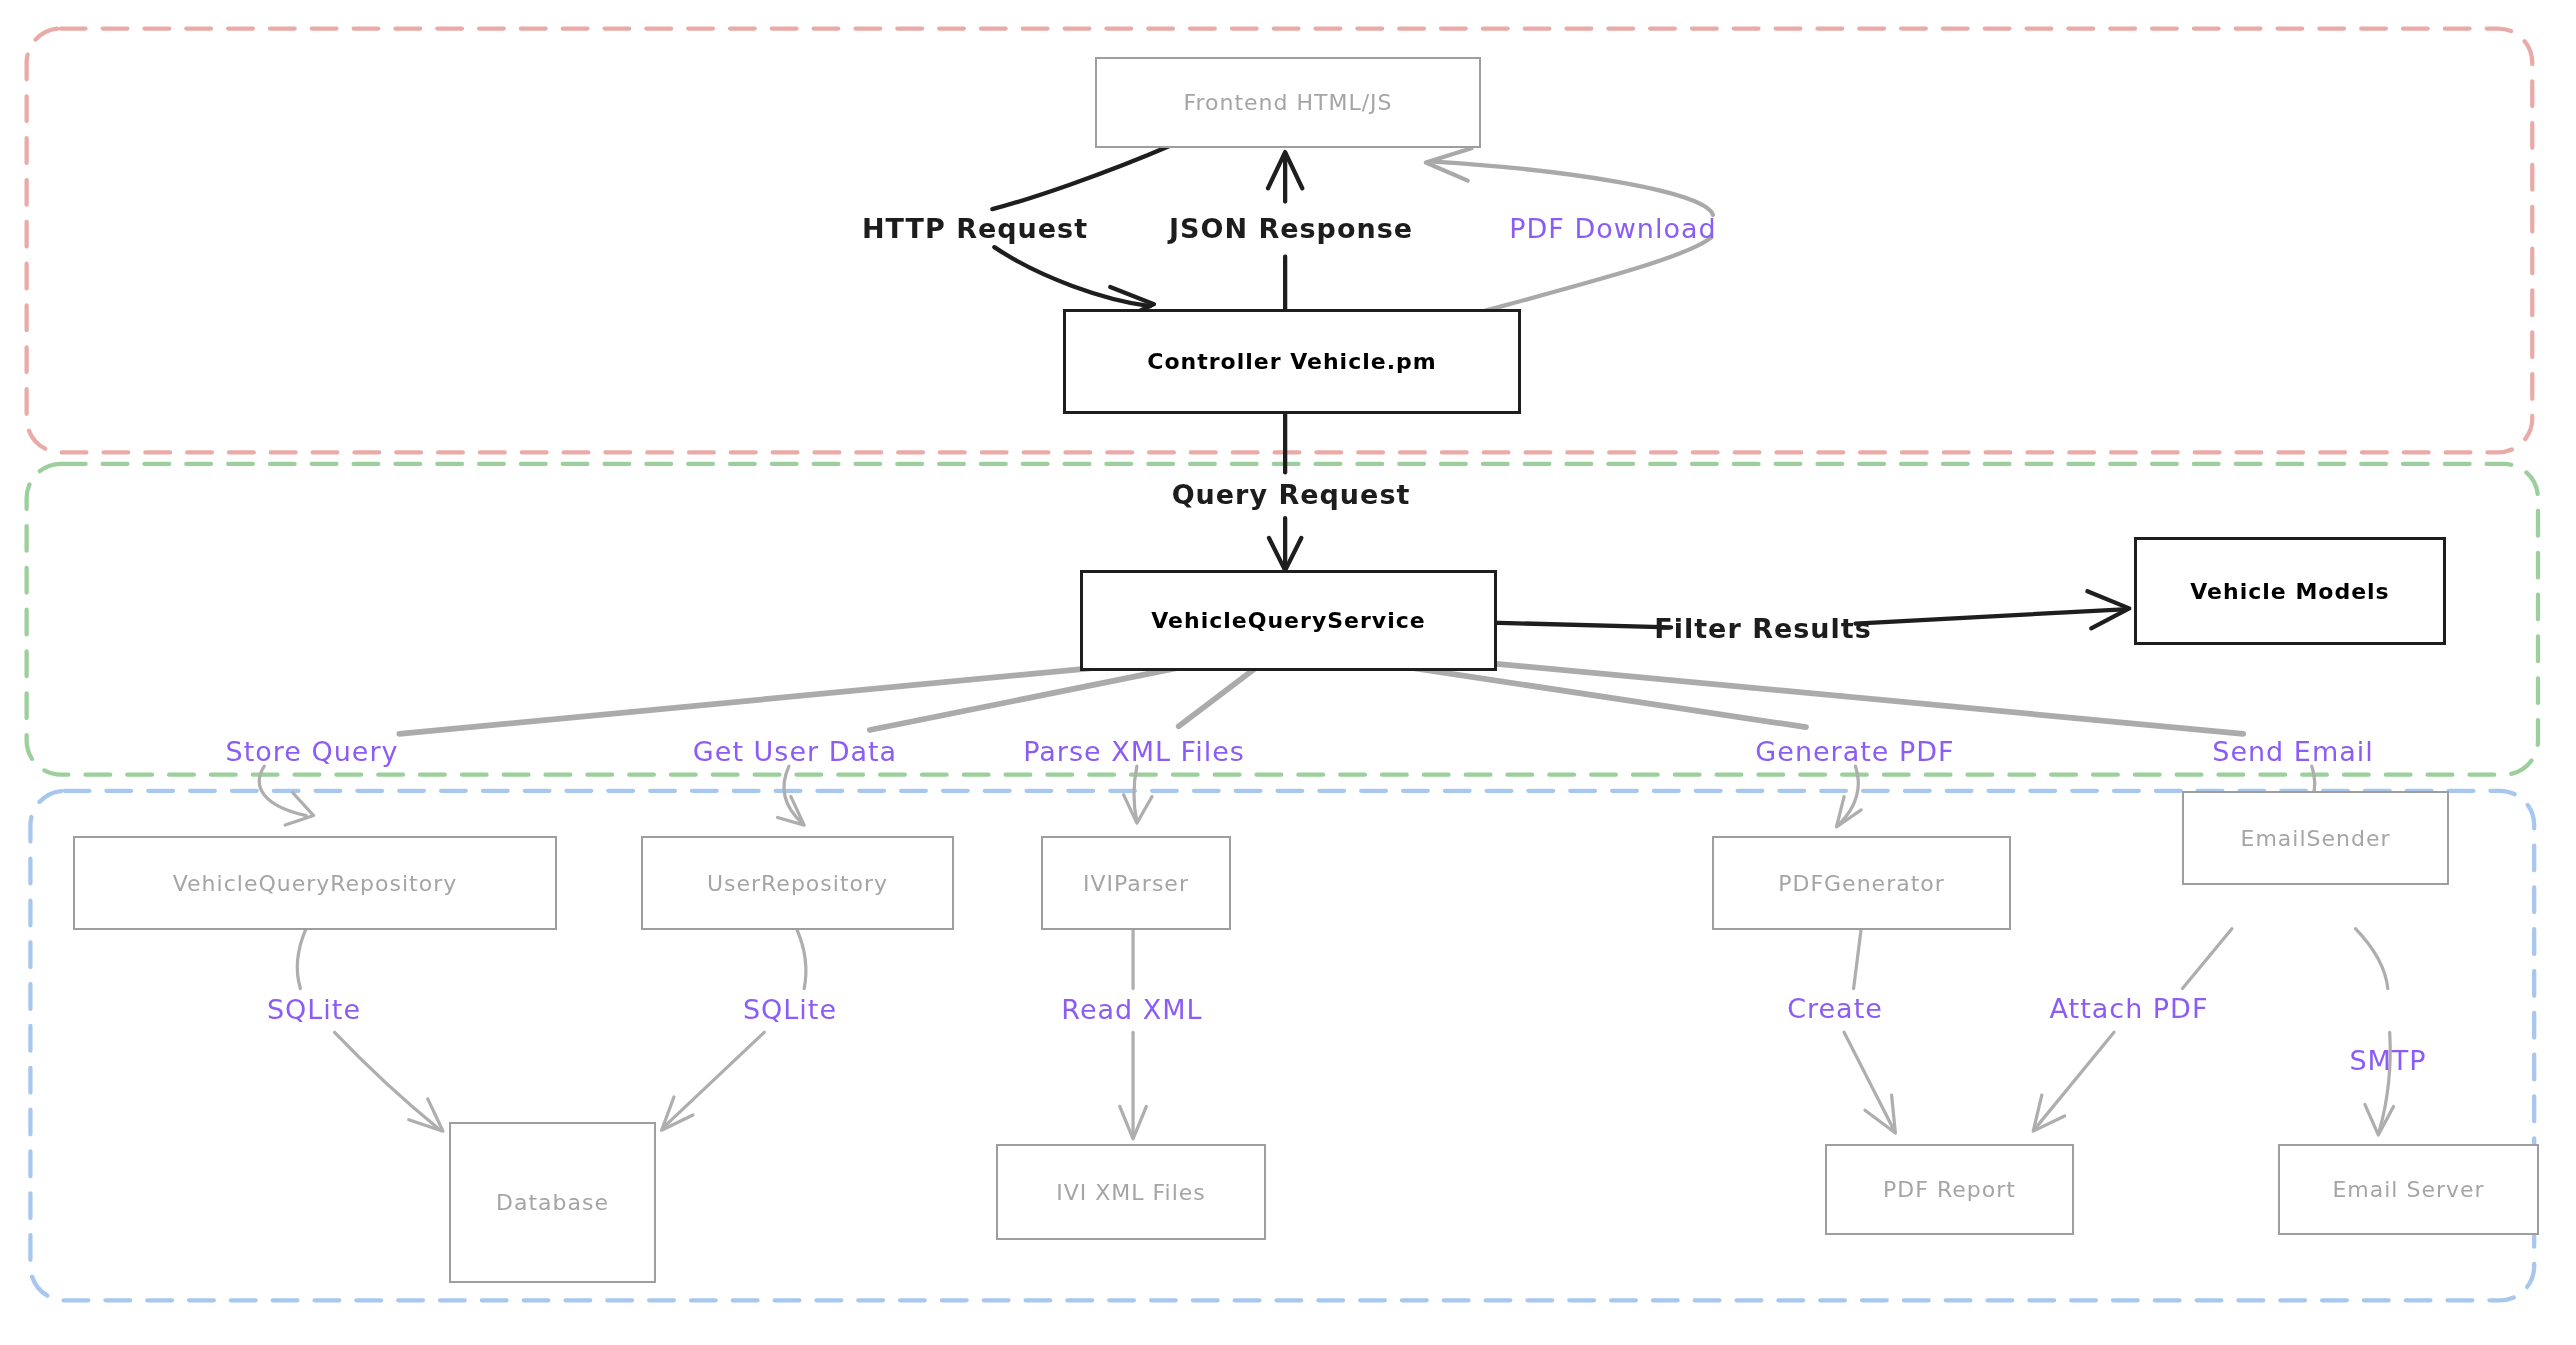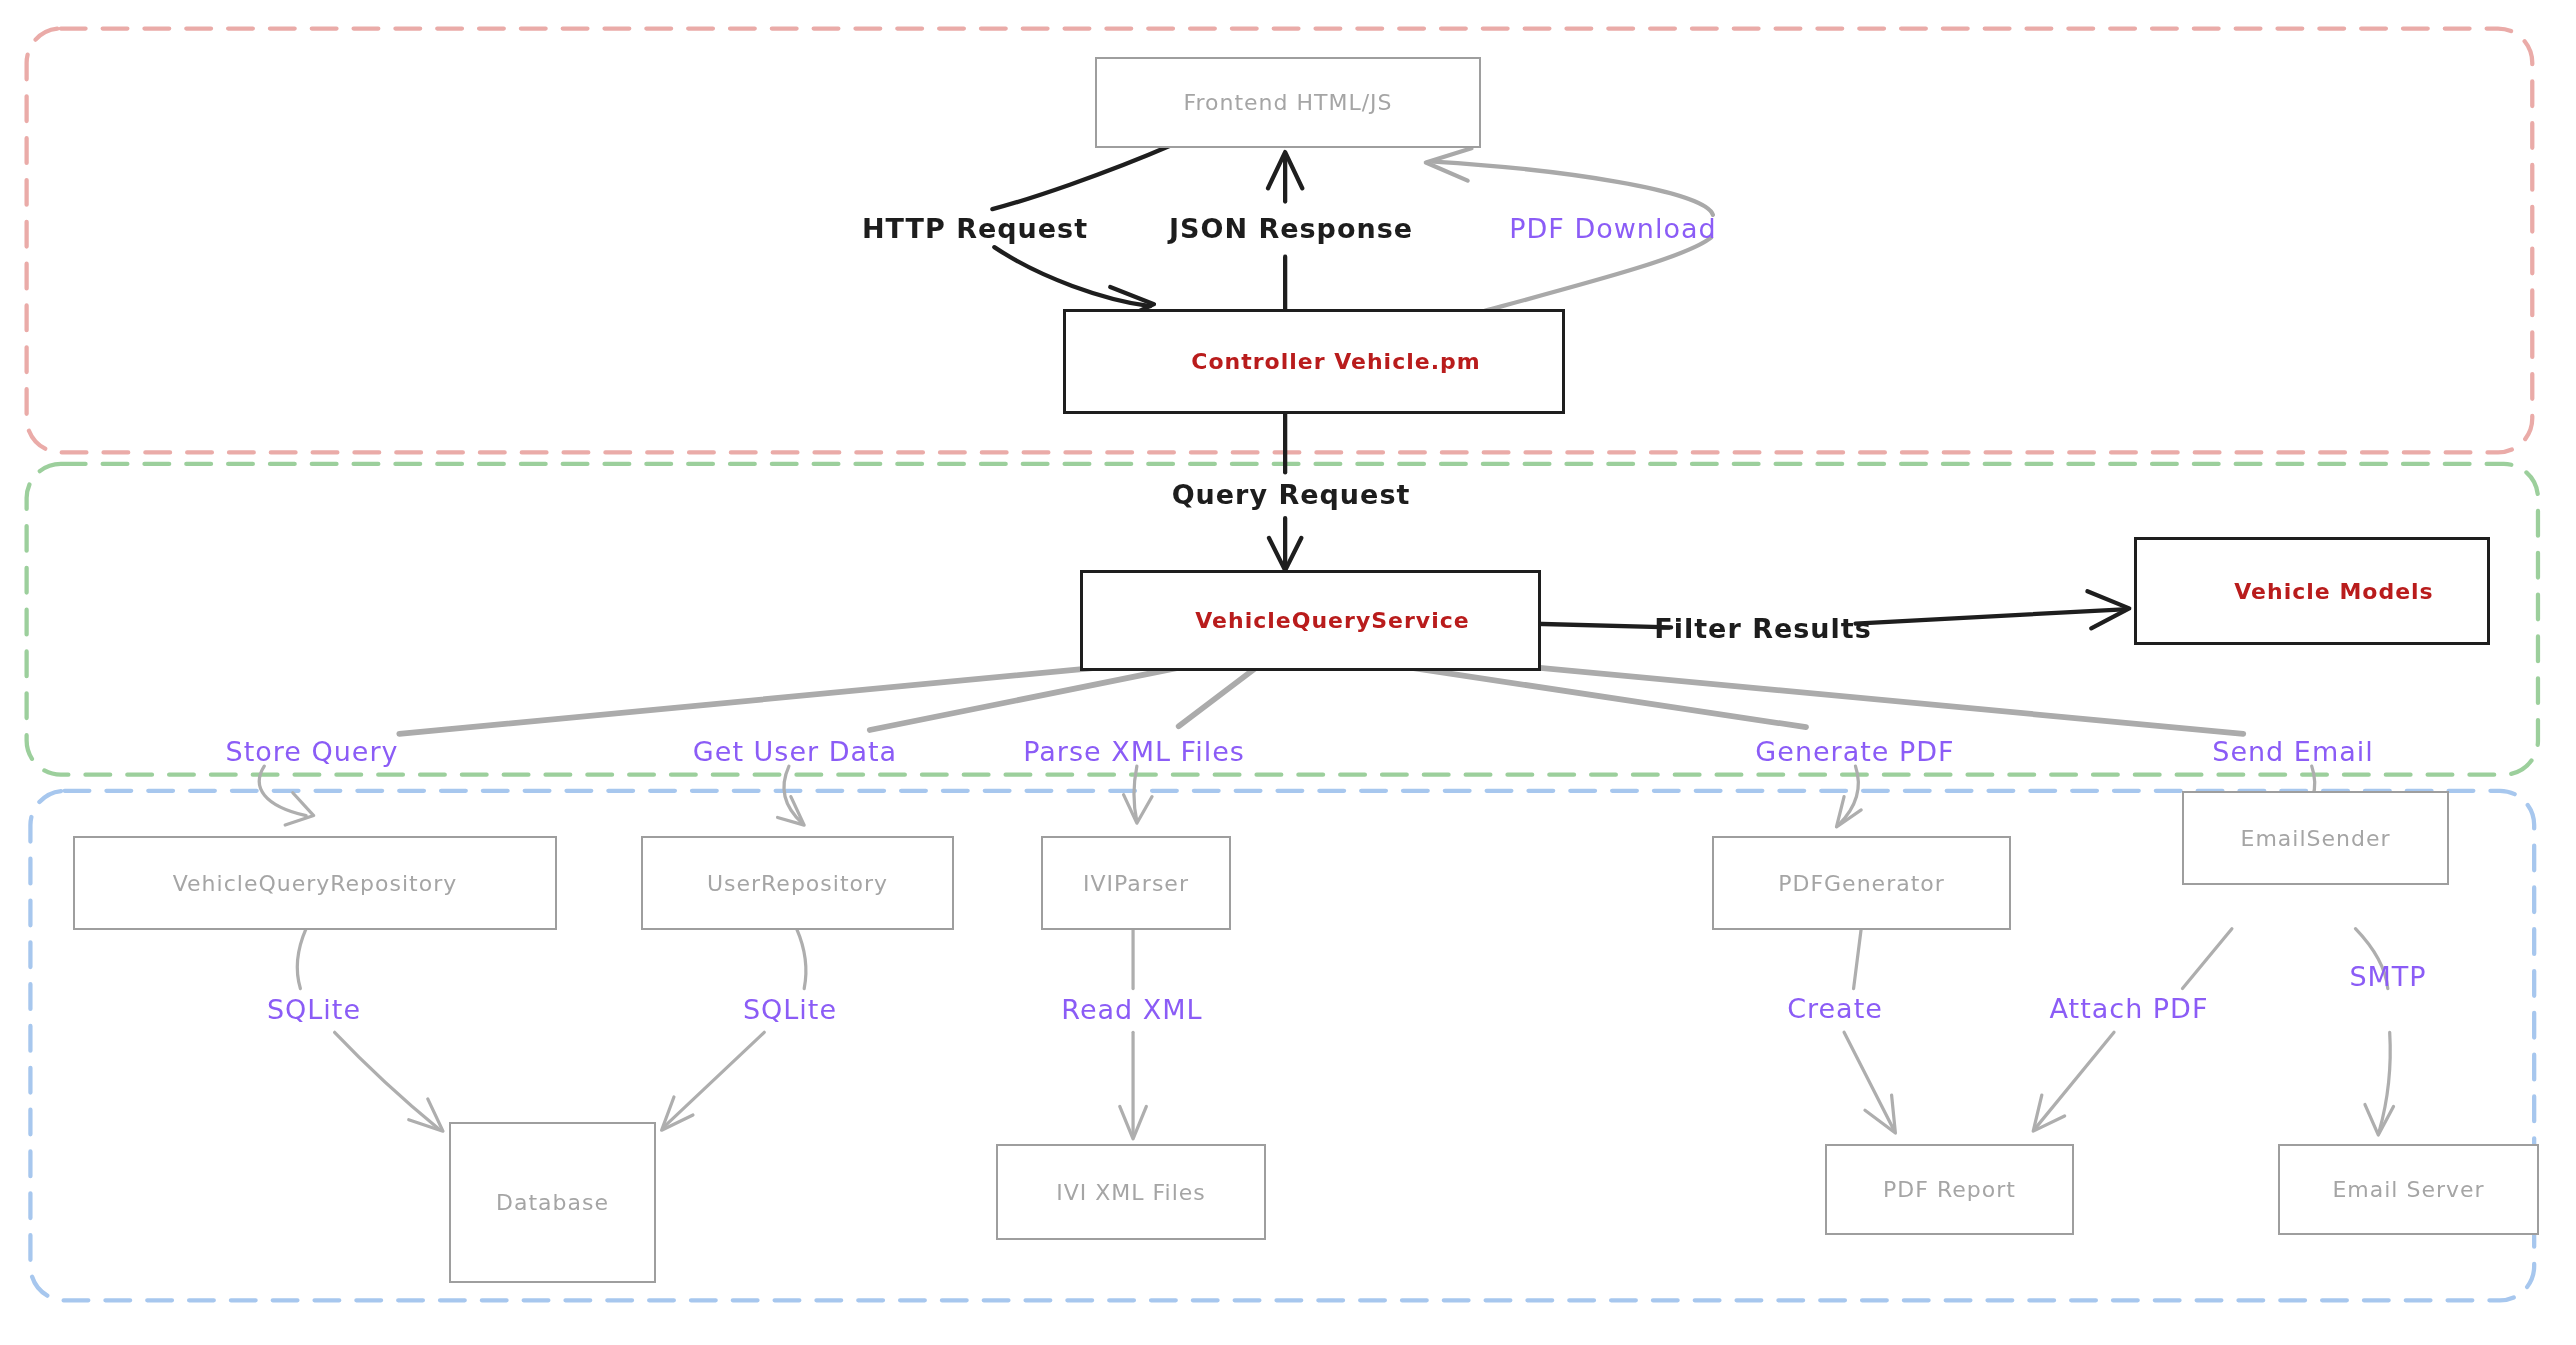--- a/index.html
+++ b/index.html
@@ -7,21 +7,21 @@
        font-family:"DejaVu Sans","Liberation Sans",sans-serif;}
   #canvas{position:absolute;left:0;top:0;width:2576px;height:1346px;}
   svg#wires{position:absolute;left:0;top:0;z-index:1;}
   .region{fill:none;stroke-width:4.5;stroke-linecap:round;}
   .ink-line{fill:none;stroke:#1e1e1e;stroke-width:4.5;stroke-linecap:round;stroke-linejoin:round;}
   .gray-line{fill:none;stroke:#a9a9a9;stroke-width:4.5;stroke-linecap:round;stroke-linejoin:round;}
   .fan-line{fill:none;stroke:#ababab;stroke-width:6;stroke-linecap:round;}
   .thin-line{fill:none;stroke:#aeaeae;stroke-width:3.4;stroke-linecap:round;stroke-linejoin:round;}
   .node{position:absolute;z-index:2;background:#ffffff;display:flex;align-items:center;justify-content:center;
         text-align:center;letter-spacing:1px;font-size:22px;}
-  .node.black{border:3.8px solid #1e1e1e;color:#b91c1c;font-weight:bold;padding-left:44px;}
+  .node.black{border:3.8px solid #1e1e1e;color:#000000;font-weight:bold;}
   .node.gray{border:2.9px solid #9e9e9e;color:#a5a5a5;font-weight:normal;}
   .elabel{position:absolute;z-index:3;transform:translate(-50%,-50%);white-space:nowrap;
           font-size:27px;letter-spacing:1px;}
   .elabel.ink{color:#1d1d1d;font-weight:bold;}
   .elabel.muted{color:#8b5cf6;font-weight:normal;}
 </style>
 </head>
 <body>
 
 <div id="canvas">
@@ -146,16 +146,16 @@
   <div class="elabel muted" style="left:795px;top:751px;">Get User Data</div>
   <div class="elabel muted" style="left:1134px;top:751px;">Parse XML Files</div>
   <div class="elabel muted" style="left:1855px;top:751px;">Generate PDF</div>
   <div class="elabel muted" style="left:2293px;top:751px;">Send Email</div>
 
   <div class="elabel muted" style="left:314px;top:1009px;">SQLite</div>
   <div class="elabel muted" style="left:790px;top:1009px;">SQLite</div>
   <div class="elabel muted" style="left:1132px;top:1009px;">Read XML</div>
   <div class="elabel muted" style="left:1835px;top:1008px;">Create</div>
   <div class="elabel muted" style="left:2129px;top:1008px;">Attach PDF</div>
-  <div class="elabel muted" style="left:2388px;top:976px;">SMTP</div>
+  <div class="elabel muted" style="left:2388px;top:1060px;">SMTP</div>
 
 </div>
 
 
 </body></html>

